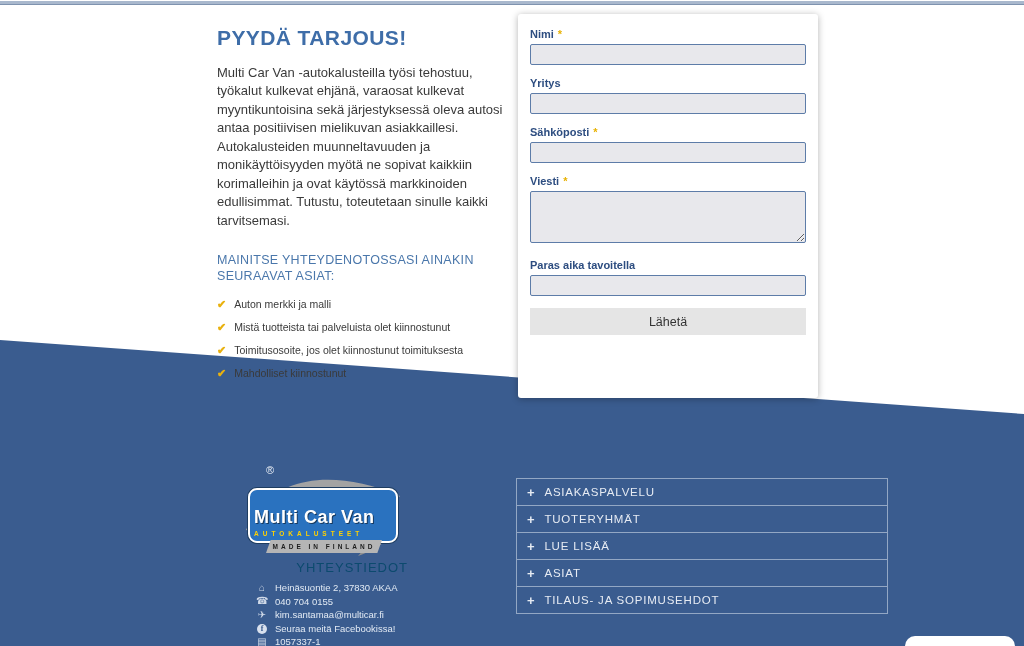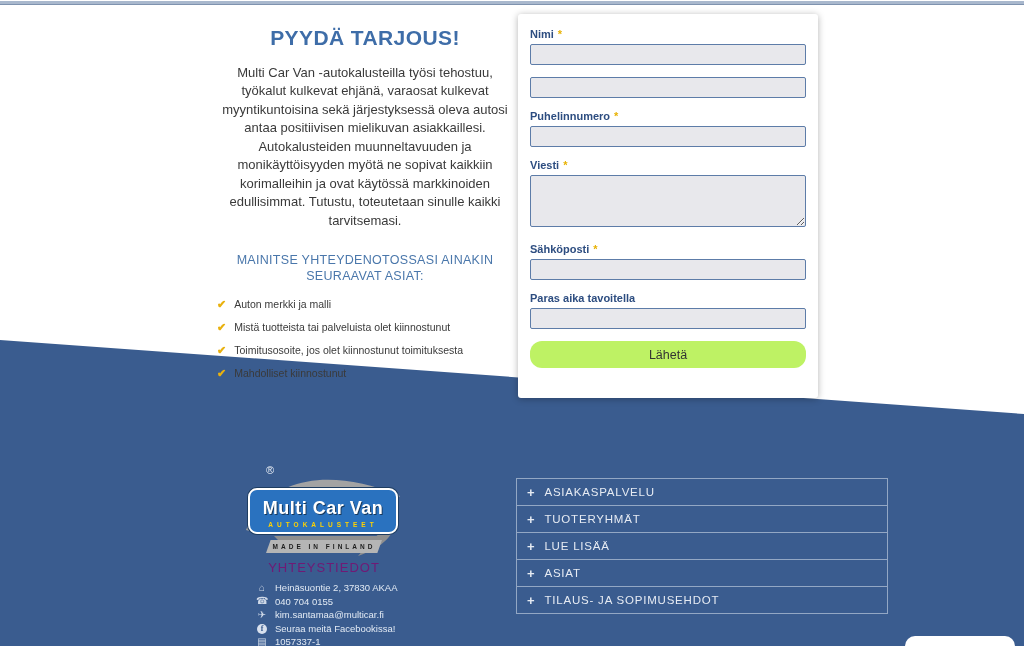--- a/index.html
+++ b/index.html
@@ -8,58 +8,58 @@
     background:#ffffff;font-family:"Liberation Sans",sans-serif;
   }
   
   .top-bar{position:absolute;top:1px;left:0;width:1024px;height:3px;
     background:#a9b8cd;border-bottom:1px solid #7f93af;}
   
   .footer-bg{position:absolute;left:0;top:0;width:1024px;height:646px;
     background:#3a5c8f;
     clip-path:polygon(0 340px,1024px 414px,1024px 646px,0 646px);}
   
-  .intro{position:absolute;left:217px;top:26px;width:296px;text-align:center;}
+  .intro{position:absolute;left:217px;top:26px;width:296px;}
   .intro h1{margin:0 0 14px;font-size:21px;font-weight:700;color:#3e6da8;letter-spacing:.4px;}
   .intro p{margin:0 0 22px;font-size:13px;line-height:1.42;color:#3a3a3a;}
   .intro h2{margin:0 0 13px;font-size:12.5px;font-weight:400;line-height:1.3;color:#4a77ab;letter-spacing:.3px;}
   .checklist{list-style:none;margin:0;padding:0;}
   .checklist li{display:flex;align-items:flex-start;gap:8px;margin-bottom:10px;
     font-size:10.5px;color:#3a3a3a;}
   .check{color:#e9b10e;font-size:11px;line-height:1.2;font-weight:bold;}
   
   .form-card{position:absolute;left:518px;top:14px;width:300px;height:384px;
     box-sizing:border-box;background:#fff;border-radius:3px;
     box-shadow:0 1px 7px rgba(0,0,0,.3);padding:14px 12px;}
   .fgroup{margin-bottom:12px;}
   .fgroup label{display:block;font-size:11px;font-weight:700;color:#2d4d80;margin-bottom:4px;}
   .req{color:#e8b203;margin-left:4px;}
   .txt{width:100%;height:21px;box-sizing:border-box;background:#e8e8ec;
     border:1px solid #5d7ca8;border-radius:2px;font-size:11px;padding:0 5px;}
   textarea.txt{height:52px;resize:vertical;padding:3px 5px;font-family:"Liberation Sans",sans-serif;}
-  .submit{display:block;width:100%;height:27px;margin-top:0;background:#bef264;
-    border:none;border-radius:12px;font-size:12.5px;color:#333;cursor:pointer;
+  .submit{display:block;width:100%;height:27px;margin-top:0;background:#e5e5e5;
+    border:none;border-radius:0;font-size:12.5px;color:#333;cursor:pointer;
     font-family:"Liberation Sans",sans-serif;}
   
   .logo{position:absolute;left:240px;top:466px;width:168px;height:94px;}
   .logo svg{position:absolute;left:0;top:0;z-index:0;}
   .logo-reg{position:absolute;left:26px;top:-2px;color:#e9eef5;font-size:11px;z-index:2;}
   .logo-box{position:absolute;left:8px;top:22px;width:150px;z-index:1;box-sizing:border-box;
     background:#2a72bf;border:2px solid #fff;border-radius:9px;
-    box-shadow:0 0 0 1px #1d3c60;padding:8px 4px 4px;text-align:center;}
+    box-shadow:0 0 0 1px #1d3c60;padding:17px 4px 4px;text-align:left;}
   .logo-brand{color:#fff;font-weight:700;font-size:18px;letter-spacing:.5px;
     text-shadow:1px 1px 0 #173independent0;-webkit-text-stroke:0;text-shadow:1px 1px 0 #17385c;}
   .logo-sub{color:#ffd200;font-size:6.5px;font-weight:700;letter-spacing:4px;margin-top:2px;}
   .logo-ribbon{position:absolute;left:26px;top:74px;width:116px;z-index:1;
     background:#b5b5b5;color:#1d1d1d;font-size:6.5px;font-weight:700;letter-spacing:3px;
     text-align:center;padding:3px 0;
     clip-path:polygon(4% 0,100% 0,96% 100%,0 100%);}
   
-  .contact-heading{position:absolute;left:240px;top:560px;width:168px;text-align:center;
-    color:#701a75;font-size:13px;letter-spacing:1px;}
+  .contact-heading{position:absolute;left:240px;top:560px;width:168px;text-align:right;
+    color:#0c4a6e;font-size:13px;letter-spacing:1px;}
   .contact{position:absolute;left:256px;top:582px;}
   .contact-row{display:flex;align-items:center;gap:7px;margin-bottom:2.5px;
     color:#e2eaf4;font-size:9.5px;}
   .ficon{width:12px;text-align:center;color:#cfd9e8;font-size:10px;line-height:10px;}
   .fb-circle{display:inline-block;width:10px;height:10px;border-radius:50%;
     background:#d9e1ee;color:#3a5c8f;font-weight:bold;font-size:8px;line-height:10px;
     text-align:center;font-family:"Liberation Serif",serif;}
   
   .accordion{position:absolute;left:516px;top:478px;width:372px;}
   .acc-item{height:28px;box-sizing:border-box;border:1px solid #93a7c4;margin-top:-1px;
@@ -102,39 +102,36 @@
 </div>
 
 <div class="form-card">
   <div class="fgroup">
     <label>
       <span>Nimi</span><span class="req">*</span>
     </label>
     <input class="txt" type="text" style="">
   </div>
   <div class="fgroup">
-    <input class="txt" type="text" style="">
-  </div>
-  <div class="fgroup">
-    <label>
-      <span>Puhelinnumero</span><span class="req">*</span>
+    <label>
+      <span>Yritys</span>
+    </label>
+    <input class="txt" type="text" style="">
+  </div>
+  <div class="fgroup">
+    <label>
+      <span>Sähköposti</span><span class="req">*</span>
     </label>
     <input class="txt" type="text" style="">
   </div>
   <div class="fgroup">
     <label>
       <span>Viesti</span><span class="req">*</span>
     </label>
     <textarea class="txt" style=""></textarea>
-  </div>
-  <div class="fgroup">
-    <label>
-      <span>Sähköposti</span><span class="req">*</span>
-    </label>
-    <input class="txt" type="text" style="">
   </div>
   <div class="fgroup">
     <label>
       <span>Paras aika tavoitella</span>
     </label>
     <input class="txt" type="text" style="">
   </div>
   <button class="submit">Lähetä</button>
 </div>
 

